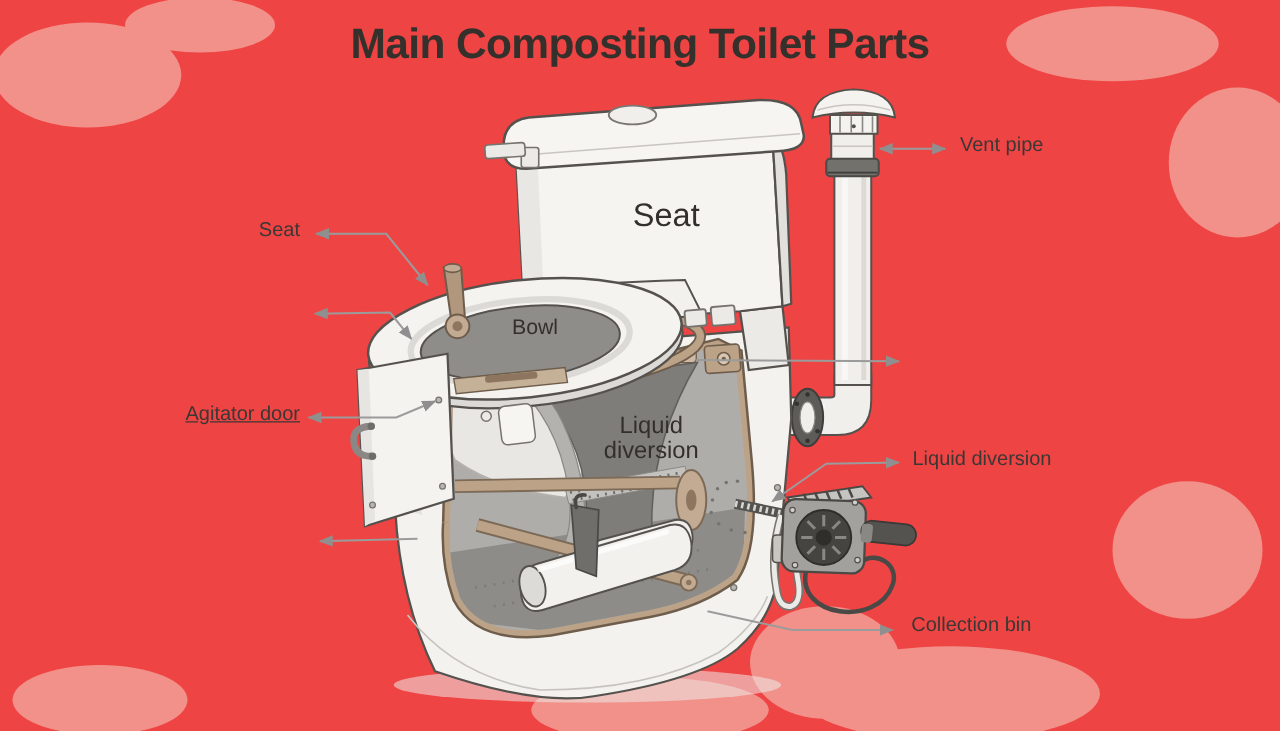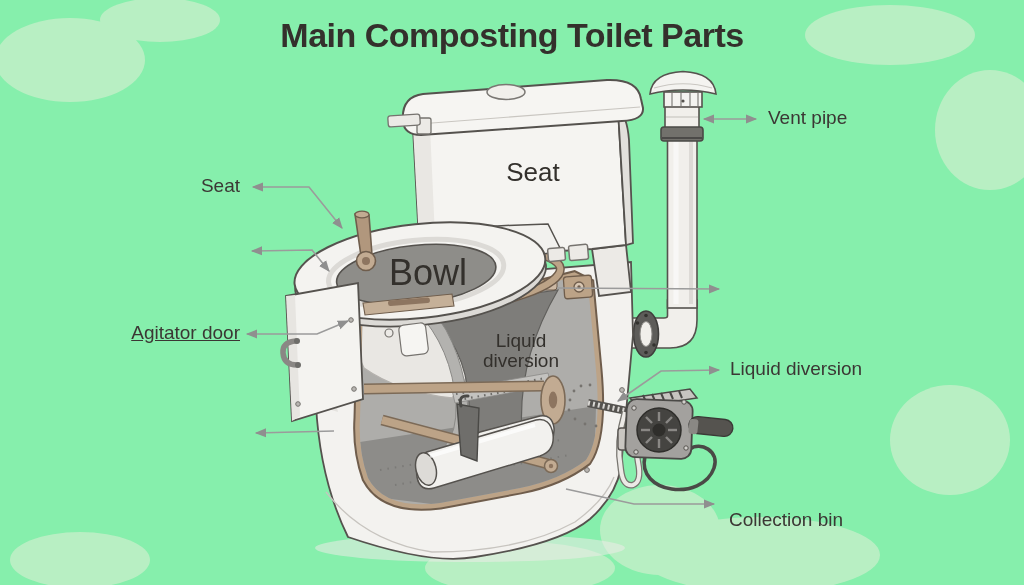--- a/index.html
+++ b/index.html
@@ -1,35 +1,35 @@
 <!DOCTYPE html>
 <html><head>
 <meta charset="utf-8">
 <style>
   html,body{margin:0;padding:0;background:#ffffff;}
   .stage{
     position:relative;width:1024px;height:585px;overflow:hidden;
-    background:#86efac;
+    background:#ef4444;
     font-family:"Liberation Sans", sans-serif;
   }
   .stage svg{position:absolute;left:0;top:0;}
   .lbl{
-    position:absolute;color:#3b3734;font-size:19px;line-height:1.1;
+    position:absolute;color:#3b3734;font-size:16px;line-height:1.1;
     white-space:nowrap;
   }
   .lbl.left{left:40px;width:200px;text-align:right;}
   .title{
     position:absolute;left:0;right:0;top:16px;text-align:center;
     font-size:34px;font-weight:700;color:#34302c;letter-spacing:-0.5px;
   }
   .part{
     position:absolute;color:#33302c;text-align:center;white-space:nowrap;
   }
   .part.seat{left:493px;top:157px;width:80px;font-size:26px;}
-  .part.bowl{left:388px;top:252px;width:80px;font-size:36px;}
+  .part.bowl{left:388px;top:252px;width:80px;font-size:17px;}
   .part.liquid{left:471px;top:331px;width:100px;font-size:19px;white-space:normal;line-height:1.05;}
 </style>
 </head>
 <body>
 
 <div class="stage">
 
   <svg width="1024" height="585" viewBox="0 0 1024 585">
     <defs>
       <marker id="ah" viewBox="0 0 10 10" refX="8.5" refY="5" markerWidth="7.5" markerHeight="7.5" orient="auto-start-reverse">
@@ -272,19 +272,19 @@
     </g>
   </svg>
 
   <div class="title">Main Composting Toilet Parts</div>
 
   <div class="lbl left" style="top:176px;">Seat</div>
   <div class="lbl left" style="top:323px;text-decoration:underline;">Agitator door</div>
 
   <div class="lbl" style="left:768px;top:108px;">Vent pipe</div>
   <div class="lbl" style="left:730px;top:359px;">Liquid diversion</div>
-  <div class="lbl" style="left:729px;top:510px;">Collection bin</div>
+  <div class="lbl" style="left:729px;top:492px;">Collection bin</div>
 
   <div class="part seat">Seat</div>
   <div class="part bowl">Bowl</div>
   <div class="part liquid">Liquid diversion</div>
 
 </div>
 
 </body></html>

